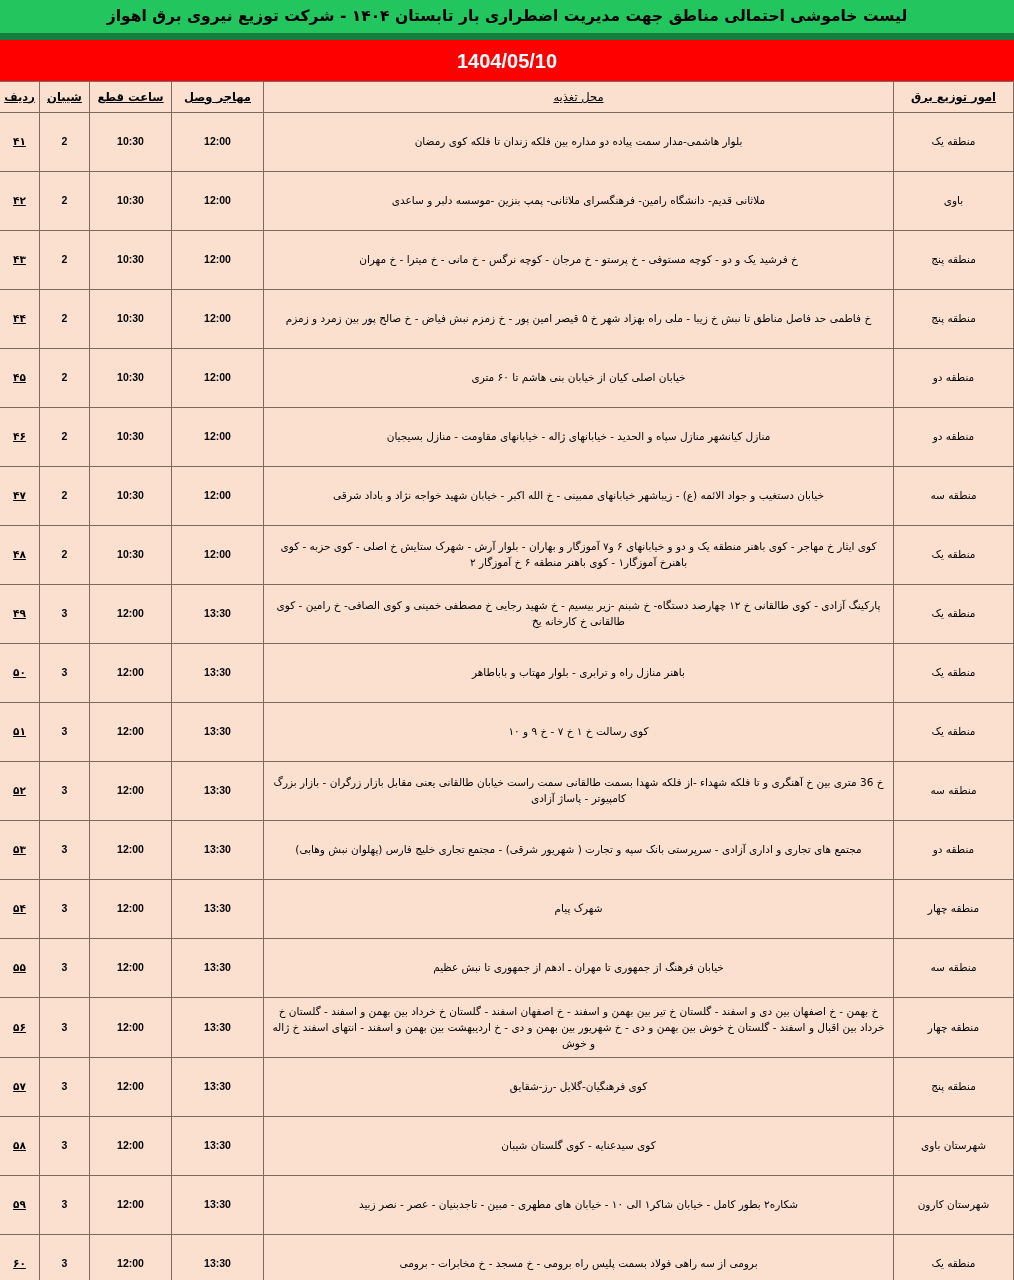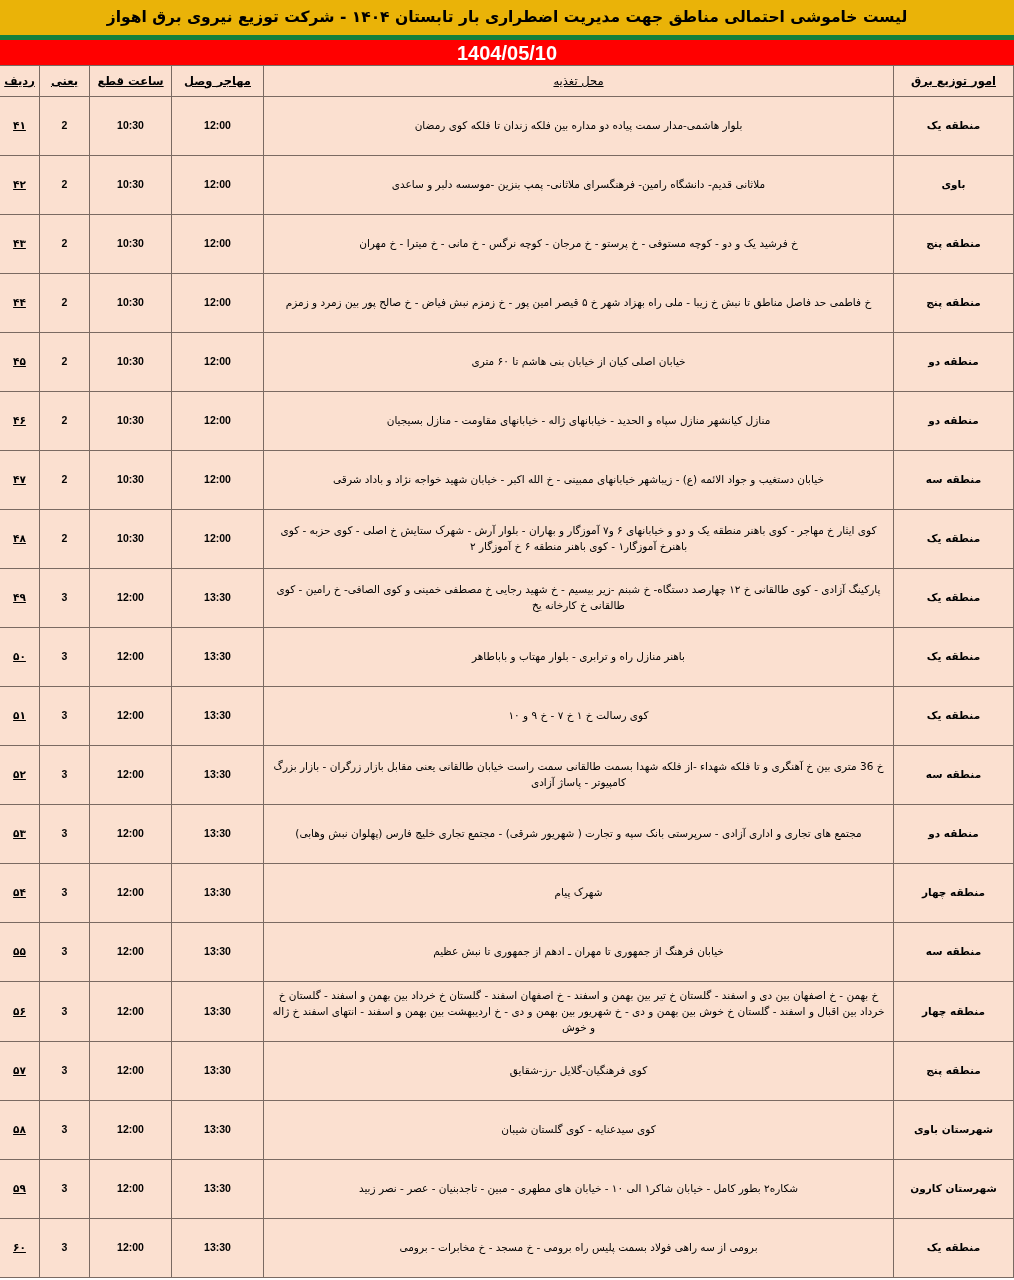--- a/index.html
+++ b/index.html
@@ -15,40 +15,40 @@
     direction: rtl;
   }
 
   .sheet {
     width: 1014px;
     background: #ffffff;
   }
 
   
   .title-banner {
-    background: #eab308;
+    background: #22c55e;
     height: 40px;
     display: flex;
     align-items: center;
     justify-content: center;
-    border-bottom: 5px solid #15803d;
+    border-bottom: 7px solid #15803d;
   }
   .title-banner .title-text {
     color: #000000;
     font-size: 15.5px;
     font-weight: bold;
     letter-spacing: 0;
     white-space: nowrap;
     line-height: 1;
   }
 
   
   .date-banner {
     background: #FF0000;
-    height: 25px;
+    height: 41px;
     display: flex;
     align-items: center;
     justify-content: center;
   }
   .date-banner .date-text {
     color: #FFFFFF;
     font-size: 20px;
     font-weight: bold;
     direction: ltr;
     font-family: "Liberation Sans", sans-serif;
@@ -93,21 +93,21 @@
   table.outage tbody td {
     padding: 6px 8px;
     font-size: 10.5px;
     line-height: 1.5;
     text-align: center;
   }
   table.outage tbody tr { height: 59px; }
 
   td.cell-area {
     font-size: 12px;
-    font-weight: bold;
+    font-weight: normal;
     text-align: center;
   }
   td.cell-place {
     font-size: 10.5px;
     font-weight: normal;
     text-align: center;
     padding: 6px 14px;
   }
   td.cell-on, td.cell-off {
     font-size: 14px;
@@ -149,21 +149,21 @@
         <col class="c-off">
         <col class="c-block">
         <col class="c-row">
     </colgroup>
     <thead>
       <tr>
         <th class="h-area">امور توزیع برق</th>
         <th class="h-place">محل تغذیه</th>
         <th class="h-on">مهاجر وصل</th>
         <th class="h-off">ساعت قطع</th>
-        <th class="h-block">یعنی</th>
+        <th class="h-block">شیبان</th>
         <th class="h-row">ردیف</th>
       </tr>
     </thead>
     <tbody id="outage-body">
         <tr>
           <td class="cell-area">منطقه یک</td>
           <td class="cell-place">بلوار هاشمی-مدار سمت پیاده دو مداره بین فلکه زندان تا فلکه کوی رمضان</td>
           <td class="cell-on">12:00</td>
           <td class="cell-off">10:30</td>
           <td class="cell-block">2</td>

